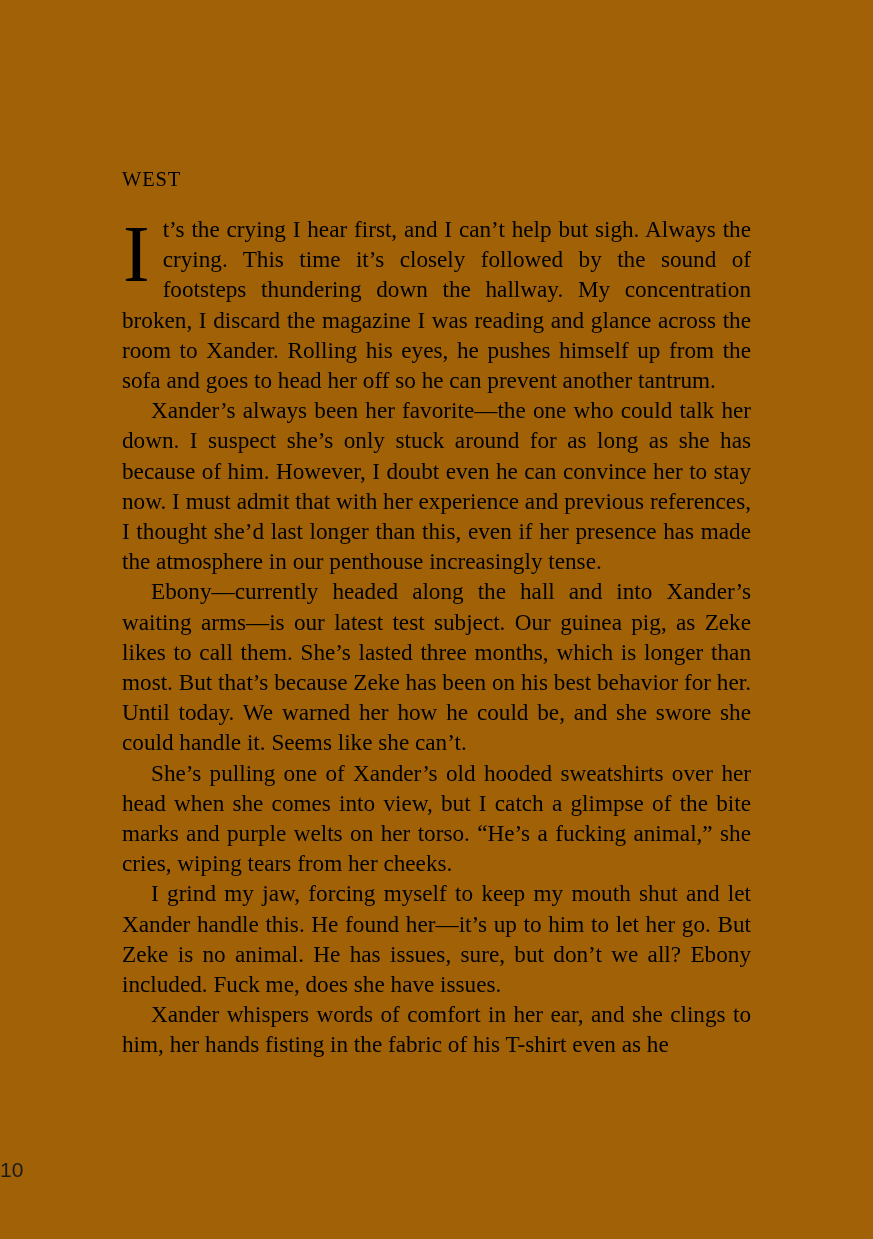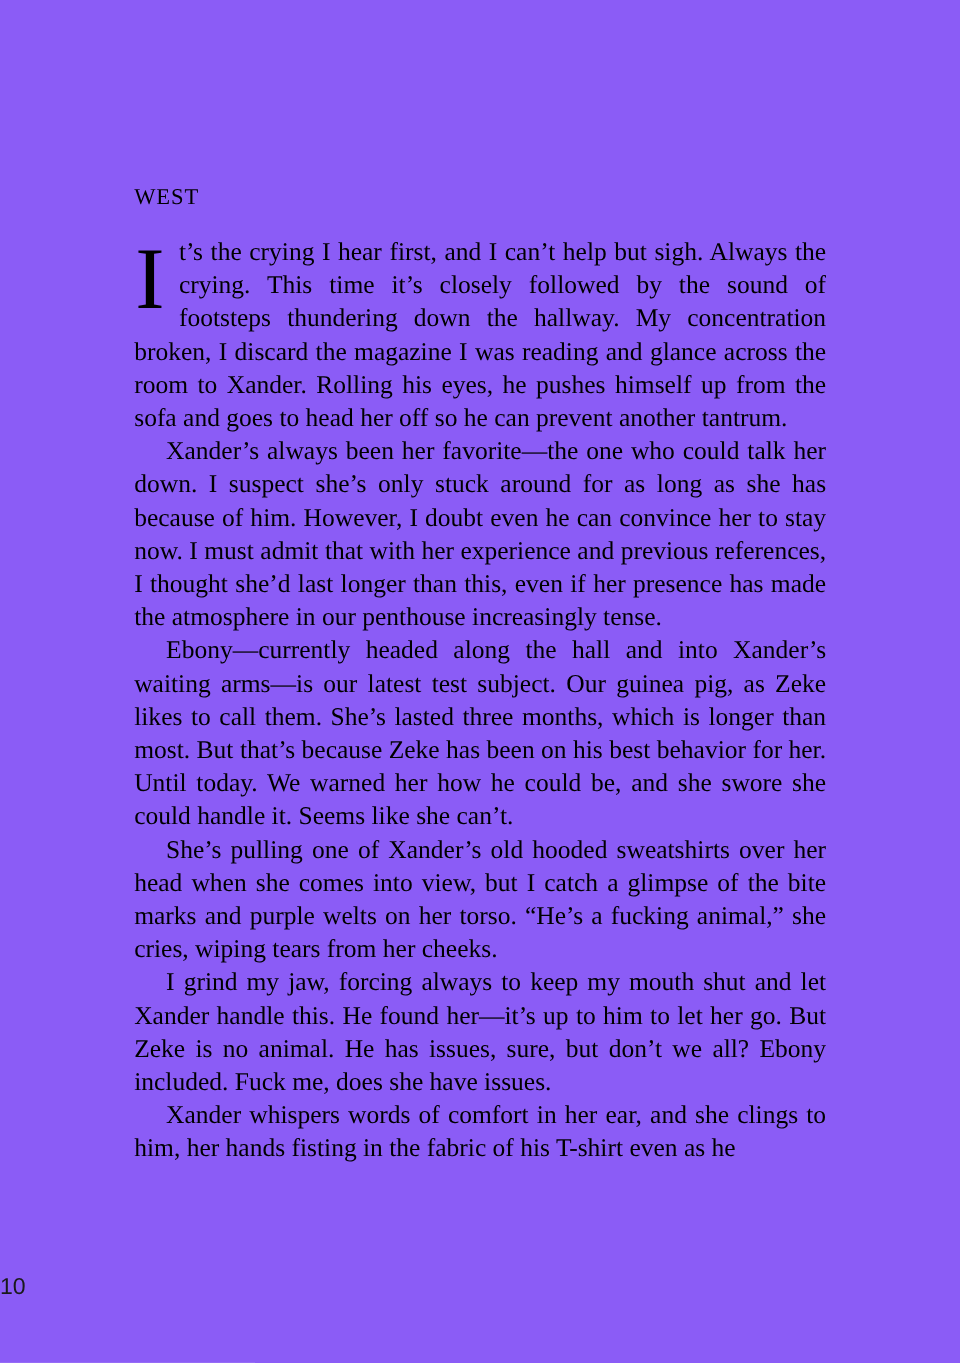--- a/index.html
+++ b/index.html
@@ -16,21 +16,21 @@
     color: #000000;
     overflow: hidden;
   }
 
   #page {
     position: absolute;
     left: 0;
     top: 0;
     width: 873px;
     height: 1239px;
-    background: #8b5cf6;
+    background: #a16207;
   }
 
   
   #text-block {
     position: absolute;
     left: 122px;
     top: 166px;
     width: 629px;
   }
 
@@ -95,21 +95,21 @@
     <div id="chapter-header">WEST</div>
 
     <p class="para first"><span class="dropcap">I</span><span>t’s the crying I hear first, and I can’t help but sigh. Always the crying. This time it’s closely followed by the sound of footsteps thundering down the hallway. My concentration broken, I discard the magazine I was reading and glance across the room to Xander. Rolling his eyes, he pushes himself up from the sofa and goes to head her off so he can prevent another tantrum.</span></p>
 
     <p class="para">Xander’s always been her favorite—the one who could talk her down. I suspect she’s only stuck around for as long as she has because of him. However, I doubt even he can convince her to stay now. I must admit that with her experience and previous references, I thought she’d last longer than this, even if her presence has made the atmosphere in our penthouse increasingly tense.</p>
 
     <p class="para">Ebony—currently headed along the hall and into Xander’s waiting arms—is our latest test subject. Our guinea pig, as Zeke likes to call them. She’s lasted three months, which is longer than most. But that’s because Zeke has been on his best behavior for her. Until today. We warned her how he could be, and she swore she could handle it. Seems like she can’t.</p>
 
     <p class="para">She’s pulling one of Xander’s old hooded sweatshirts over her head when she comes into view, but I catch a glimpse of the bite marks and purple welts on her torso. “He’s a fucking animal,” she cries, wiping tears from her cheeks.</p>
 
-    <p class="para">I grind my jaw, forcing always to keep my mouth shut and let Xander handle this. He found her—it’s up to him to let her go. But Zeke is no animal. He has issues, sure, but don’t we all? Ebony included. Fuck me, does she have issues.</p>
+    <p class="para">I grind my jaw, forcing myself to keep my mouth shut and let Xander handle this. He found her—it’s up to him to let her go. But Zeke is no animal. He has issues, sure, but don’t we all? Ebony included. Fuck me, does she have issues.</p>
 
     <p class="para">Xander whispers words of comfort in her ear, and she clings to him, her hands fisting in the fabric of his T-shirt even as he</p>
 
   </div>
 
   <div id="page-number">10</div>
 
 </div>
 
 </body></html>

